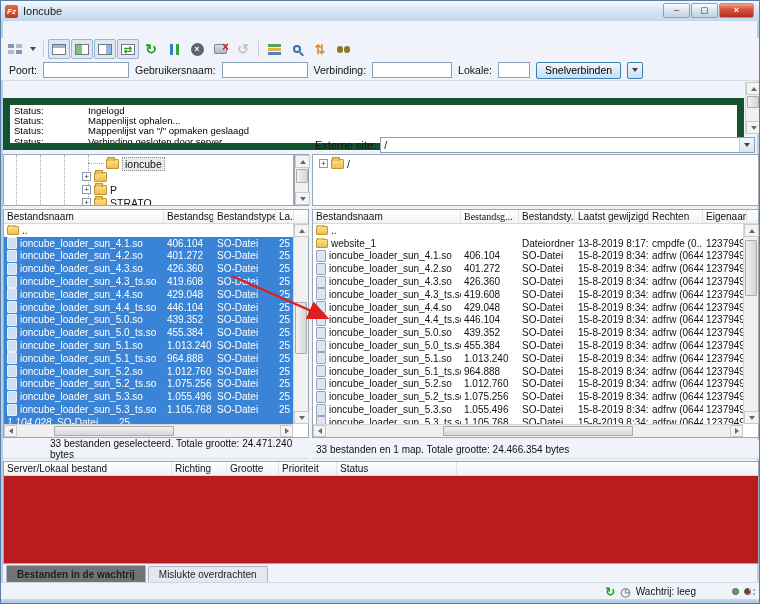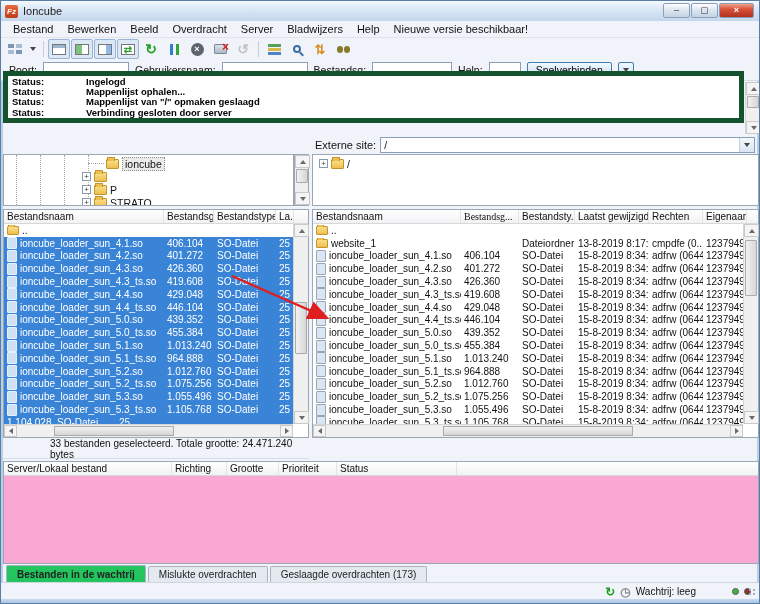--- a/index.html
+++ b/index.html
@@ -49,21 +49,21 @@
   .i-bino { width:6px; height:7px; border-radius:3px; background:#8a7a2a; box-shadow:7px 0 0 #8a7a2a; margin-right:7px; }
   
   .qc { position:absolute; left:0; top:59px; right:0; height:21px; display:flex; align-items:center; padding-left:8px; gap:6px;
     border-bottom:1px solid #d7dde6; background:#f0f3f9; }
   .qc label { font-size:10.5px; }
   .qc input { height:16px; border:1px solid #8aa0b8; background:#fff; font-size:10.5px; padding:0 2px; }
   .qc .btn { height:17px; border:1px solid #3c7fb1; border-radius:2px; background:linear-gradient(#f2f8fe,#dcebfa 45%,#c9def4);
     font-size:10.5px; padding:0 8px; }
   .qc .dropbtn { width:16px; height:17px; border:1px solid #3c7fb1; border-radius:2px; background:linear-gradient(#f2f8fe,#c9def4); display:flex; align-items:center; justify-content:center; }
   
-  .log { position:absolute; left:2px; top:70px; width:741px; height:52px; background:#fff; border:5px solid #14532d; overflow:hidden; padding-top:1px;font-weight:bold; }
+  .log { position:absolute; left:2px; top:97px; width:741px; height:52px; background:#fff; border:7px solid #14532d; overflow:hidden; padding-top:1px; }
   .logrow { display:flex; height:10.2px; line-height:10.2px; font-size:9.5px; }
   .logrow .ltype { width:78px; padding-left:4px; color:#000; }
   .logrow .lmsg  { color:#000; }
   .vscroll { position:absolute; width:15px; background:#f0f0f0; border-left:1px solid #d5d5d5; }
   .sb-up,.sb-dn { position:absolute; left:0; width:15px; height:13px; background:#f4f4f4; border:1px solid #c9c9c9; display:flex; align-items:center; justify-content:center; }
   .sb-up { top:0; } .sb-dn { bottom:0; }
   .tri-u { width:0;height:0;border-left:3px solid transparent;border-right:3px solid transparent;border-bottom:4px solid #6a6a6a; }
   .tri-d { width:0;height:0;border-left:3px solid transparent;border-right:3px solid transparent;border-top:4px solid #6a6a6a; }
   .thumb { position:absolute; left:1px; width:12px; background:linear-gradient(90deg,#f2f2f2,#d6d6d6); border:1px solid #ababab; border-radius:1px; }
   .hscroll { position:absolute; height:13px; background:#f0f0f0; border-top:1px solid #d5d5d5; }
@@ -93,25 +93,25 @@
   .frow.sel { background:#3a84d8; color:#fff; }
   .fcell { flex:none; overflow:hidden; padding:0 3px; font-size:10px; display:flex; align-items:center; gap:3px; }
   .fcell.r { }
   .ficon { flex:none; width:10px; height:12px; background:#fff; border:1px solid #9aa4b2; border-radius:1px; }
   .frow.sel .ficon { background:#cfe0f5; border-color:#e8f0fa; }
   .ficon.blue { background:#dbe6f5; }
   .fold2 { flex:none; width:12px; height:9px; background:linear-gradient(#fbe089,#edbf4e); border:1px solid #c2952e; border-radius:1px; position:relative; }
   .fold2::before { content:""; position:absolute; left:0; top:-3px; width:5px; height:2px; background:#edbf4e; border:1px solid #c2952e; border-bottom:none; }
   .panestatus { position:absolute; top:439px; height:19px; background:#f0f3f9; font-size:10px; display:flex; align-items:center; padding-left:4px; border-bottom:1px solid #d7dde6; }
   
-  .queue { position:absolute; left:2px; top:460px; width:756px; height:103px; background:#f9a8d4; border:1px solid #9aa7b5; }
+  .queue { position:absolute; left:2px; top:460px; width:756px; height:103px; background:#b91c1c; border:1px solid #9aa7b5; }
   
   .tabs { position:absolute; left:2px; top:563px; right:2px; height:18px; display:flex; align-items:flex-end; gap:2px; padding-left:3px; background:#f0f3f9; }
   .tab { height:16px; padding:0 10px; font-size:10px; display:flex; align-items:center; border:1px solid #aab4c0; border-bottom:none; border-radius:2px 2px 0 0; background:#e4e9f0; color:#222; }
-  .tab.active { background:#22c55e; font-weight:bold; height:17px; }
+  .tab.active { background:#737373; font-weight:bold; height:17px; }
   
   .statusbar { position:absolute; left:0; top:581px; right:0; height:18px; background:#f0f3f9; border-top:1px solid #d0d6de; display:flex; align-items:center; justify-content:flex-end; padding-right:8px; gap:5px; font-size:10px; }
   .led { width:7px; height:7px; border-radius:50%; border:1px solid #5a5a5a; }
   .led.green { background:#43b043; } .led.red { background:#8e3030; }
   .aerostrip { position:absolute; left:0; bottom:0; right:0; height:4px; background:linear-gradient(#c6d9ee,#aac6e4); }
   .grip { position:absolute; right:2px; bottom:6px; width:8px; height:8px;
      background:radial-gradient(circle at 1px 1px,#9db0c6 1px,transparent 1.2px) 0 0/4px 4px; }
   #arrow-overlay { position:absolute; left:0; top:0; pointer-events:none; z-index:60; }
 </style>
 </head>
@@ -122,30 +122,20 @@
   <div class="titlebar">
     <span class="appicon">Fz</span>
     <span class="title">Ioncube</span>
     <span class="winbtns">
       <span class="wbtn">–</span>
       <span class="wbtn">▢</span>
       <span class="wbtn close">×</span>
     </span>
   </div>
 
-  <div class="menubar">
-      <span class="menu-item">Bestand</span>
-      <span class="menu-item">Bewerken</span>
-      <span class="menu-item">Beeld</span>
-      <span class="menu-item">Overdracht</span>
-      <span class="menu-item">Server</span>
-      <span class="menu-item">Bladwijzers</span>
-      <span class="menu-item">Help</span>
-      <span class="menu-item">Nieuwe versie beschikbaar!</span>
-    </div>
 
   <div class="toolbar">
       <span class="tbi">
         <span class="i-grid"></span>
       </span>
       <span class="caretbtn">
         <span class="tri-dn"></span>
       </span>
       <span class="tsep"></span>
       <span class="tbi pressed">
@@ -188,23 +178,23 @@
       <span class="tbi">
         <span class="i-bino"></span>
       </span>
     </div>
 
   <div class="qc">
     <label>Poort:</label>
     <input style="width: 86px;" value="">
     <label>Gebruikersnaam:</label>
     <input style="width: 86px;" value="">
-    <label>Bestandsg:</label>
+    <label>Verbinding:</label>
     <input style="width: 80px;" value="">
-    <label>Help:</label>
+    <label>Lokale:</label>
     <input style="width: 32px;" value="">
     <button class="btn">Snelverbinden</button>
     <span class="dropbtn">
         <span class="tri-dn"></span>
       </span>
   </div>
 
   <div class="log" id="logbox">
       <div class="logrow">
         <span class="ltype">Status:</span>
@@ -517,21 +507,21 @@
             <span>1.105.768</span>
           </span>
           <span class="fcell" style="width: 62px;">
             <span>SO-Datei</span>
           </span>
           <span class="fcell" style="width: 18px;">
             <span>25</span>
           </span>
         </div>
         <div class="frow sel">
-          <span class="fcell r" style="width: 50px;">
+          <span class="fcell r" style="width: 50px; font-style: italic;">
             <span>1.104.028</span>
           </span>
           <span class="fcell" style="width: 62px;">
             <span>SO-Datei</span>
           </span>
           <span class="fcell" style="width: 18px;">
             <span>25</span>
           </span>
         </div>
       </div>
@@ -918,35 +908,37 @@
         <span class="hthumb" style="left:130px;width:190px;"></span>
         <span class="sb-r">
           <span class="tri-r"></span>
         </span>
       </div>
     </div>
 
   <div class="panestatus" style="left:2px; width:306px;padding-left:47px;">
     <span>33 bestanden geselecteerd. Totale grootte: 24.471.240 bytes</span>
   </div>
+  <div class="panestatus" style="left:311px; width:447px;">
+    <span>33 bestanden en 1 map. Totale grootte: 24.466.354 bytes</span>
+  </div>
 
   <div class="queue" id="queuebox">
       <div class="hrow">
         <span class="hcell" style="width: 168px;">Server/Lokaal bestand</span>
         <span class="hcell" style="width: 55px;">Richting</span>
         <span class="hcell" style="width: 52px;">Grootte</span>
         <span class="hcell" style="width: 58px;">Prioriteit</span>
         <span class="hcell" style="width: 120px;">Status</span>
       </div>
     </div>
 
   <div class="tabs" id="tabsbox">
       <span class="tab active">Bestanden in de wachtrij</span>
       <span class="tab">Mislukte overdrachten</span>
-      <span class="tab">Geslaagde overdrachten (173)</span>
     </div>
 
   <div class="statusbar">
     <span class="glyph" style="color:#1fa01f; font-size:12px;">↻</span>
     <span class="glyph" style="color:#8f8f8f; font-size:12px;">◷</span>
     <span>Wachtrij: leeg</span>
     <span style="width:26px"></span>
     <span class="led green"></span>
     <span class="led red"></span>
   </div>

